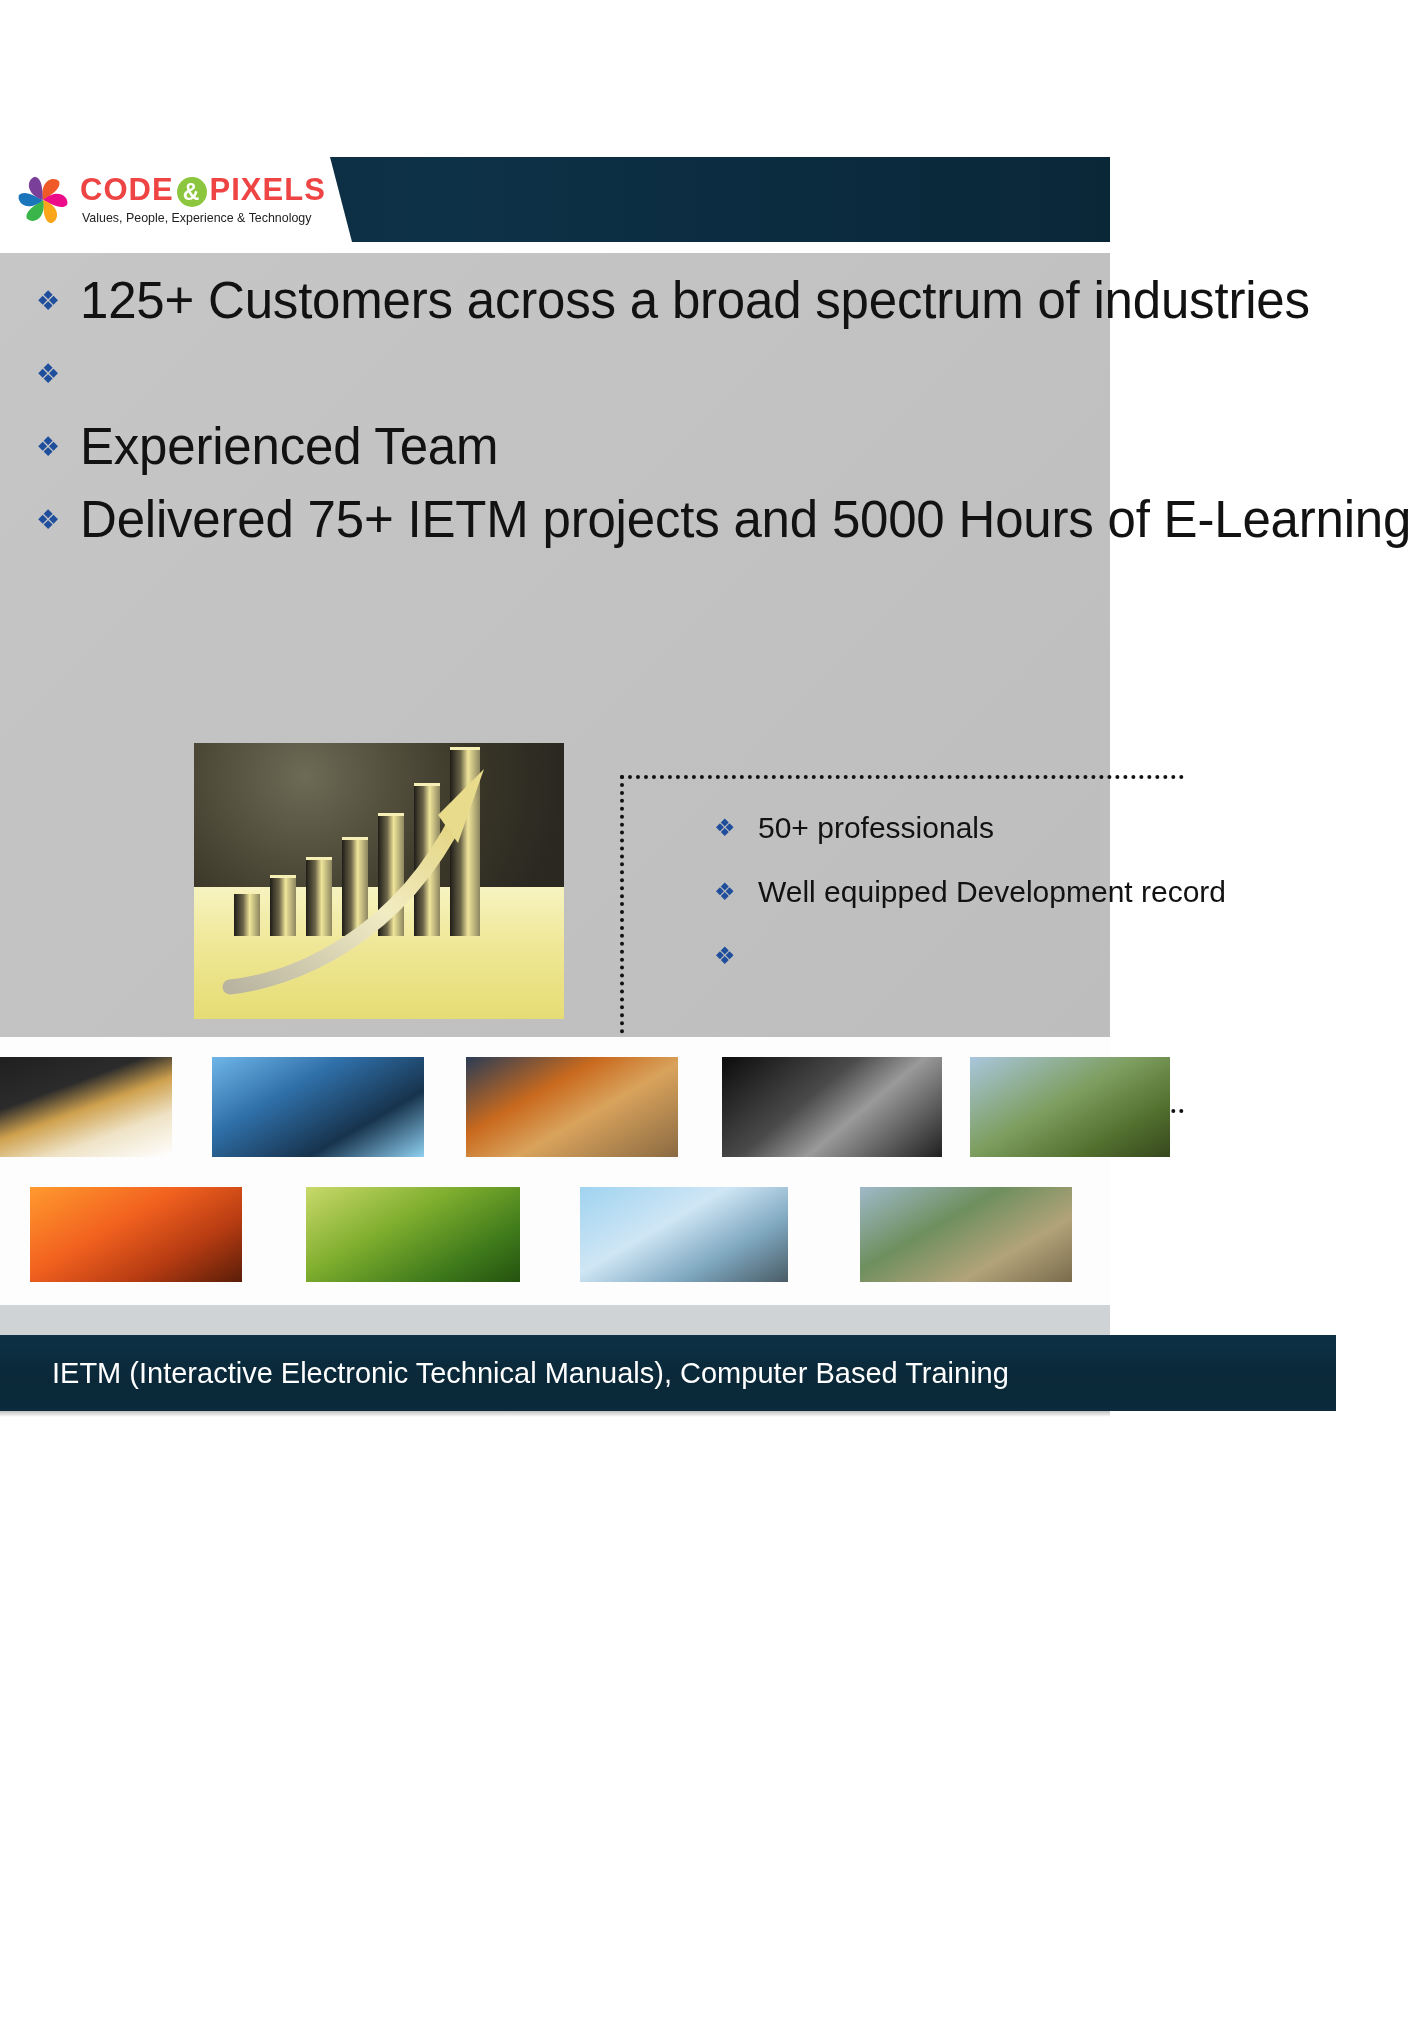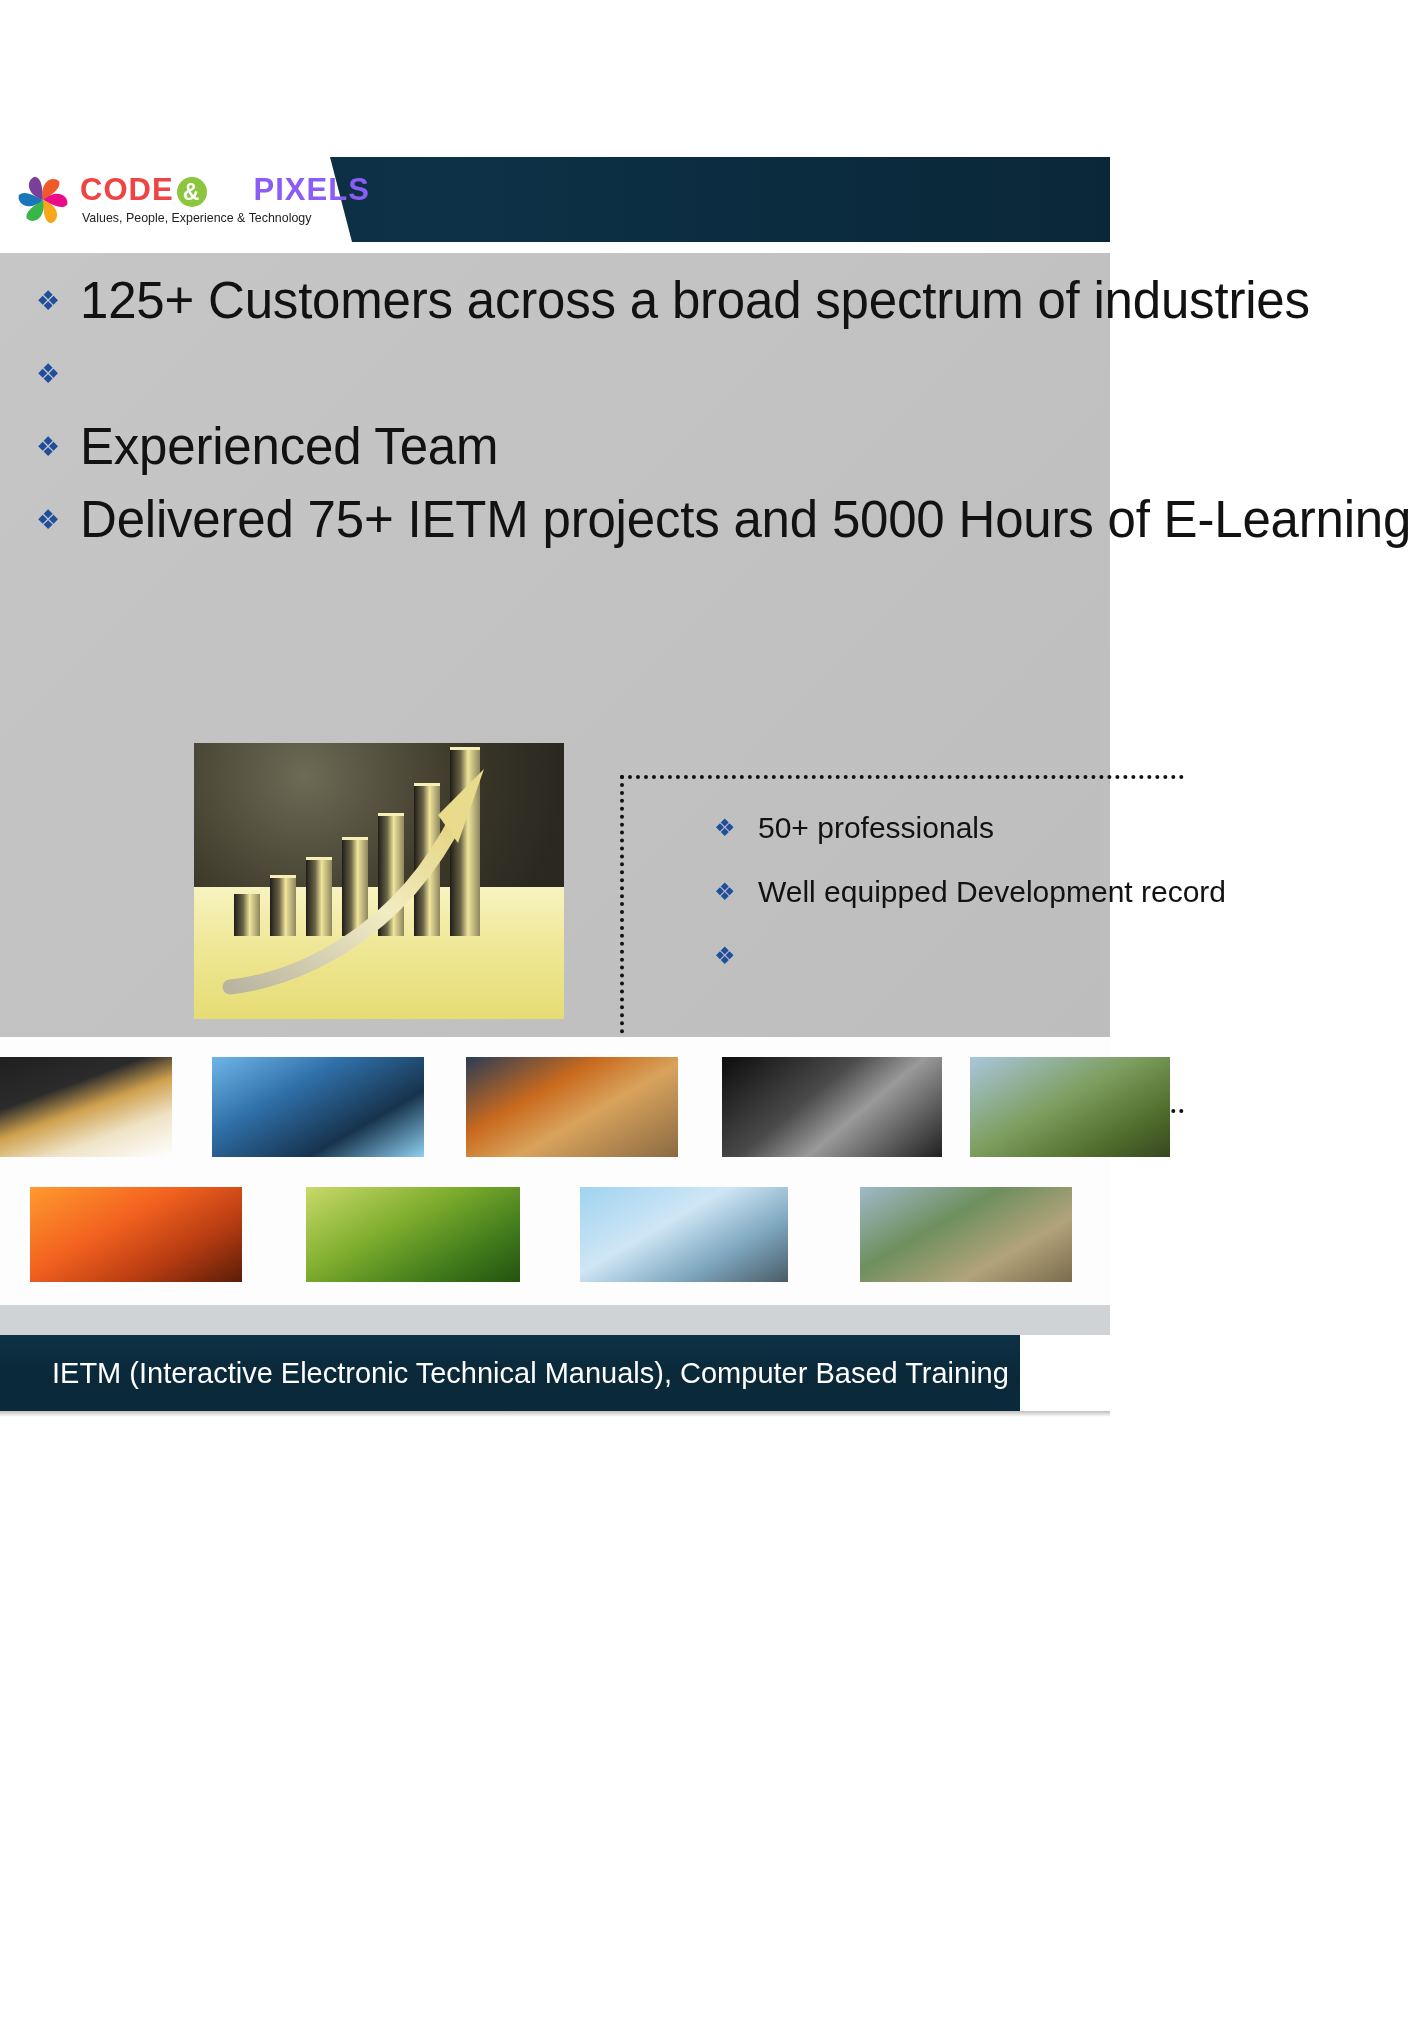--- a/index.html
+++ b/index.html
@@ -15,21 +15,21 @@
   .header-white{position:absolute;left:0;top:0;width:352px;height:85px;background:#ffffff;
      clip-path:polygon(0 0,330px 0,352px 85px,0 85px);}
 
   .logo-wrap{position:absolute;left:12px;top:8px;width:330px;height:72px;}
   .pinwheel{position:absolute;left:0px;top:4px;width:62px;height:62px;}
   .logo-text{position:absolute;left:68px;top:4px;width:262px;height:42px;
      font-size:31px;font-weight:bold;letter-spacing:1px;line-height:42px;white-space:nowrap;}
   .lt-code{color:#ef4444;}
   .lt-amp-circle{display:inline-block;width:30px;height:30px;border-radius:50%;background:#8cc63f;
      color:#ffffff;text-align:center;line-height:30px;font-size:23px;vertical-align:middle;margin:0 3px;}
-  .lt-pixels{color:#8b5cf6;margin-left:44px;}
+  .lt-pixels{color:#ef4444;}
   .logo-tag{position:absolute;left:70px;top:45px;width:260px;font-size:13.5px;color:#222;
      font-family:"Liberation Sans Narrow","Liberation Sans",sans-serif;white-space:nowrap;
      transform:scaleX(.92);transform-origin:left center;}
 
   
   .slide-body{position:absolute;left:0;top:96px;width:1110px;height:860px;
      background:linear-gradient(135deg,#c6c6c6 0%,#c2c2c2 45%,#bdbdbd 100%);}
 
   .bullets{position:absolute;left:36px;top:25px;width:1120px;}
   .b-row{display:flex;align-items:flex-start;margin-bottom:27px;}
@@ -59,21 +59,21 @@
   .dash-bullets{position:absolute;left:90px;top:28px;}
   .d-row{display:flex;align-items:flex-start;margin-bottom:22px;}
   .d-mark{flex:0 0 auto;width:44px;color:#1f4e9c;font-size:24px;line-height:42px;}
   .d-txt{flex:0 0 auto;white-space:nowrap;font-size:30px;line-height:42px;color:#121212;}
 
   
   .strip{position:absolute;left:0;top:880px;width:1110px;height:268px;background:#fdfdfd;}
   .ph{position:absolute;background:#999;overflow:hidden;}
   .cap-bar{position:absolute;left:0;top:1148px;width:1110px;height:30px;background:#cfd3d6;}
 
-  .footer{position:absolute;left:0;top:1178px;width:1020px;height:76px;
+  .footer{position:absolute;left:0;top:1178px;width:1336px;height:76px;
      background:linear-gradient(180deg,#0d3146 0%,#0a2838 60%,#0b2b3c 100%);
      display:flex;align-items:center;}
   .footer span{color:#ffffff;font-size:29px;padding-left:52px;white-space:nowrap;
      font-family:"Liberation Sans",sans-serif;}
   .footer-shadow{position:absolute;left:0;top:1254px;width:1110px;height:6px;
      background:linear-gradient(180deg,rgba(0,0,0,.25),rgba(0,0,0,0));}
 </style>
 </head>
 <body>
 

